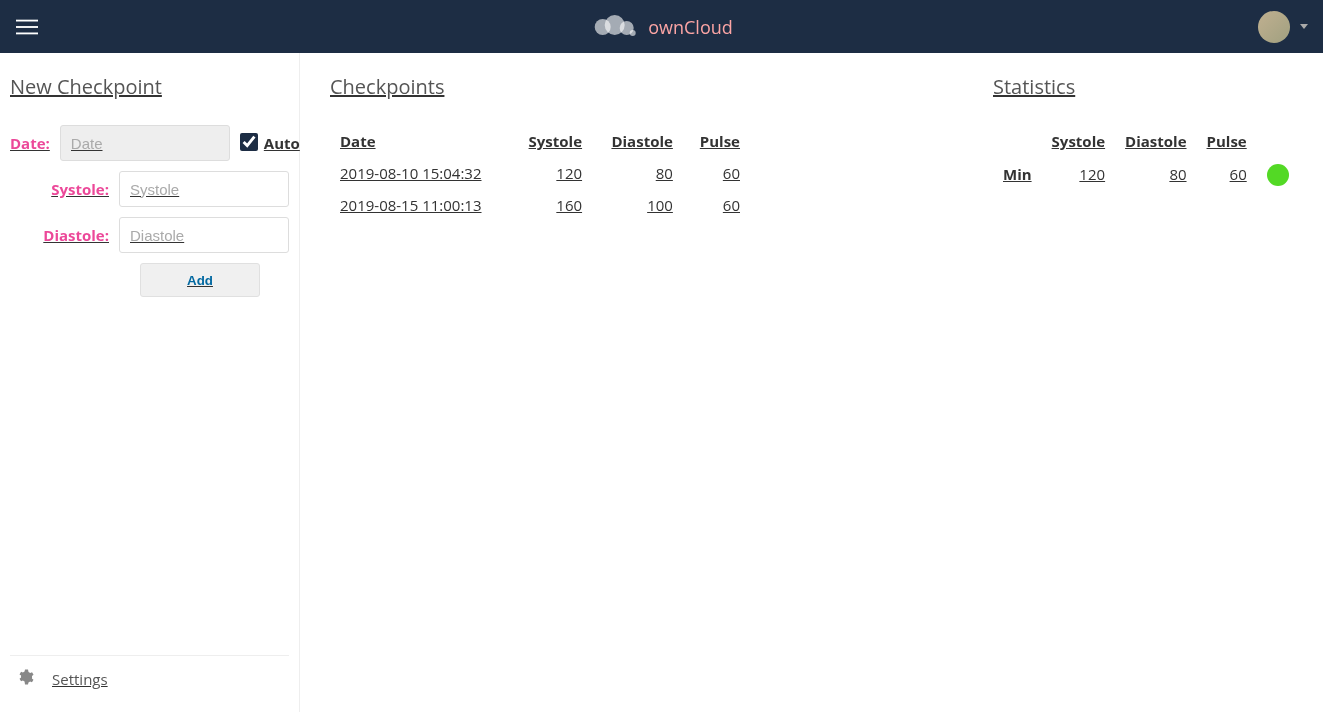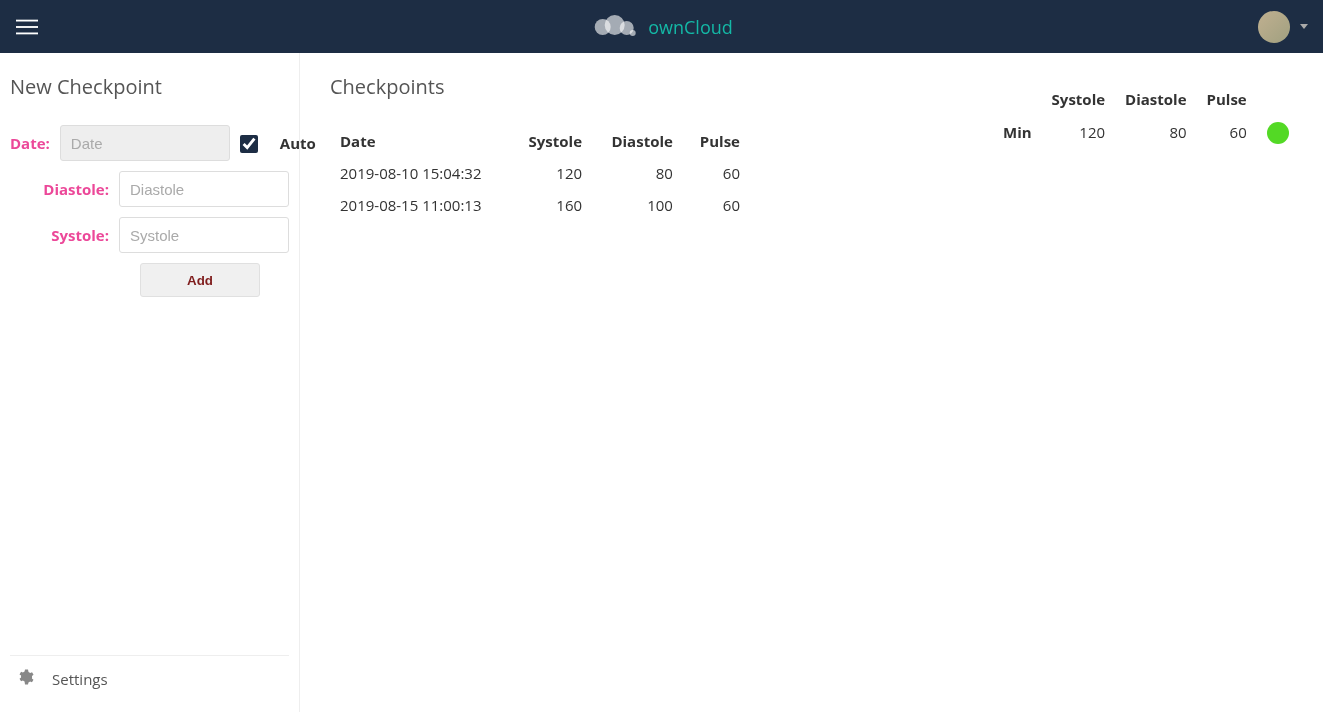--- a/index.html
+++ b/index.html
@@ -3,36 +3,36 @@
 <meta charset="utf-8">
 <style>
 * { box-sizing: border-box; margin: 0; padding: 0; }
 html, body { height: 100%; font-family: "Open Sans", "Segoe UI", Arial, sans-serif; font-size: 15px; color: #333; background: #fff; }
 .topbar { height: 53px; background: #1d2d44; color: #fff; display: flex; align-items: center; padding: 0 15px; position: relative; }
 .topbar .hamburger { cursor: pointer; display: inline-flex; align-items: center; justify-content: center; width: 24px; height: 24px; margin-right: 15px; }
 .topbar .hamburger svg { fill: #fff; }
 .topbar .app-title { font-size: 20px; font-weight: 300; color: #fff; }
 .topbar .center { position: absolute; left: 50%; transform: translateX(-50%); display: flex; align-items: center; gap: 10px; }
 .topbar .center .logo svg { fill: #fff; }
-.topbar .center .brand { font-size: 18px; color: #14b8a6; }
+.topbar .center .brand { font-size: 18px; color: #fca5a5; }
 .topbar .right { margin-left: auto; display: flex; align-items: center; gap: 10px; }
 .avatar { width: 32px; height: 32px; border-radius: 50%; background: linear-gradient(135deg,#c0b090,#a0a080); overflow: hidden; }
 .caret-down { width: 0; height: 0; border-left: 4px solid transparent; border-right: 4px solid transparent; border-top: 5px solid #aaa; }
-.main { display: flex; height: calc(100% - 53px); }
+.main { display: flex; height: calc(100% - 53px); text-decoration: underline; }
 .left-panel { width: 300px; padding: 20px 10px 10px 10px; position: relative; display: flex; flex-direction: column; border-right: 1px solid transparent; }
 .section-title { font-size: 20px; font-weight: 400; color: #555; margin-bottom: 25px; }
 .form-row { display: flex; align-items: center; margin-bottom: 10px; gap: 10px; }
 .form-label { width: 120px; text-align: right; font-weight: 700; color: #ec4899; font-size: 15px; }
 .form-input { width: 170px; height: 36px; border: 1px solid #ddd; border-radius: 3px; padding: 0 10px; font-size: 15px; color: #333; }
 .form-input::placeholder { color: #aaa; }
 .form-input:disabled { background: #eee; color: #999; }
-.auto-wrap { display: flex; align-items: flex-end; gap: 22px; }
+.auto-wrap { display: flex; align-items: flex-start; gap: 6px; }
 .auto-wrap input[type="checkbox"] { width: 18px; height: 18px; accent-color: #1d2d44; }
 .auto-label { font-weight: 700; }
-.add-btn { margin-left: 130px; width: 120px; height: 34px; background: #f0f0f0; border: 1px solid #e0e0e0; border-radius: 3px; font-weight: 700; color: #7f1d1d; cursor: pointer; }
+.add-btn { margin-left: 130px; width: 120px; height: 34px; background: #f0f0f0; border: 1px solid #e0e0e0; border-radius: 3px; font-weight: 700; color: #0369a1; cursor: pointer; }
 .settings-row { margin-top: auto; display: flex; align-items: center; gap: 18px; padding: 12px 6px; border-top: 1px solid #eee; color: #555; cursor: pointer; }
 .settings-row svg { fill: #888; }
 .mid-panel { flex: 1; padding: 20px 30px; }
 .mid-divider { border-right: 1px solid #eee; }
 .right-panel { width: 360px; padding: 20px 30px; }
 table.data { border-collapse: collapse; width: 100%; max-width: 420px; margin-top: 10px; }
 table.data th { text-align: left; font-weight: 700; padding: 6px 10px; font-size: 15px; }
 table.data th.num, table.data td.num { text-align: right; }
 table.data td { padding: 6px 10px; font-size: 15px; }
 table.stats { border-collapse: collapse; margin-top: 10px; }
@@ -76,27 +76,27 @@
     <div class="form-row">
       <label class="form-label">Date:</label>
       <input class="form-input" type="text" disabled="" placeholder="Date" style="">
       <span class="auto-wrap">
         <input type="checkbox" checked="" style="">
         <span class="auto-label">Auto</span>
       </span>
     </div>
 
     <div class="form-row">
-      <label class="form-label">Diastole:</label>
-      <input class="form-input" type="text" placeholder="Diastole" style="">
+      <label class="form-label">Systole:</label>
+      <input class="form-input" type="text" placeholder="Systole" style="">
     </div>
 
     <div class="form-row">
-      <label class="form-label">Systole:</label>
-      <input class="form-input" type="text" placeholder="Systole" style="">
+      <label class="form-label">Diastole:</label>
+      <input class="form-input" type="text" placeholder="Diastole" style="">
     </div>
 
 
     <button class="add-btn">Add</button>
 
     <div class="settings-row">
       <span>
         <svg width="18" height="18" viewBox="0 0 24 24">
             <path d="M12 8a4 4 0 100 8 4 4 0 000-8zm9.4 4a7.4 7.4 0 00-.1-1.3l2.1-1.6-2-3.5-2.5 1a7.5 7.5 0 00-2.2-1.3L16 2h-4l-.6 2.7a7.5 7.5 0 00-2.2 1.3l-2.5-1-2 3.5 2.1 1.6a7.4 7.4 0 000 2.6L4.7 14.3l2 3.5 2.5-1a7.5 7.5 0 002.2 1.3L12 22h4l.6-2.7a7.5 7.5 0 002.2-1.3l2.5 1 2-3.5-2.1-1.6c.1-.4.2-.9.2-1.3z"></path>
           </svg>
@@ -127,20 +127,21 @@
           <td>2019-08-15 11:00:13</td>
           <td class="num">160</td>
           <td class="num">100</td>
           <td class="num">60</td>
         </tr>
       </tbody>
     </table>
   </div>
 
   <div class="right-panel">
+    <div class="section-title">Statistics</div>
     <table class="stats">
       <thead>
         <tr>
           <th></th>
           <th>Systole</th>
           <th>Diastole</th>
           <th>Pulse</th>
           <th></th>
         </tr>
       </thead>

